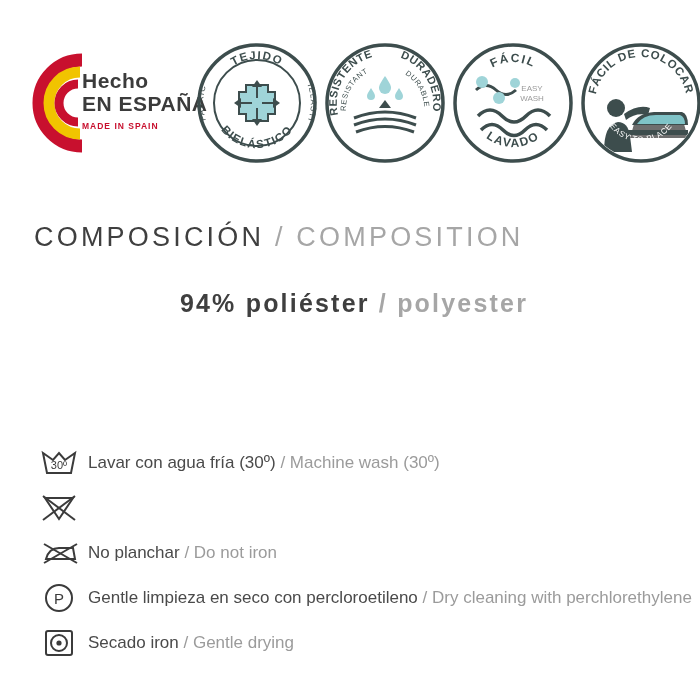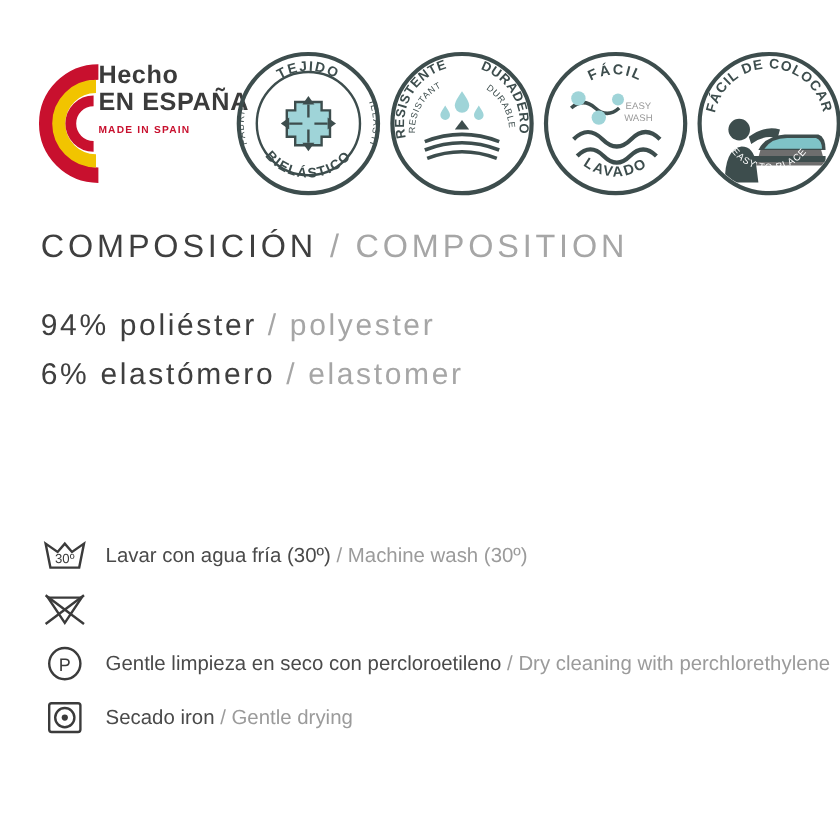--- a/index.html
+++ b/index.html
@@ -37,21 +37,21 @@
   
   .made-in-spain {
     width: 160px;
     flex: 0 0 160px;
     height: 122px;
     position: relative;
   }
   .mis-text {
     position: absolute;
     left: 52px;
-    top: 10px;
+    top: 28px;
     line-height: 1.0;
   }
   .mis-l1, .mis-l2 {
     font-size: 21px;
     font-weight: bold;
     letter-spacing: 0.5px;
     color: #3b3b3b;
     white-space: nowrap;
   }
   .mis-l2 { margin-top: 2px; }
@@ -63,37 +63,38 @@
     color: #c8102e;
     white-space: nowrap;
   }
 
   svg { display: block; }
 
   
   .composition {
     position: absolute;
     left: 34px;
-    top: 190px;
+    top: 222px;
     width: 640px;
   }
   .comp-title {
     font-size: 27px;
     letter-spacing: 3.2px;
     font-weight: 400;
     color: #3f3f3f;
     white-space: nowrap;
   }
   .comp-title .light { color: #a6a6a6; }
   .comp-line {
     font-size: 25px;
     letter-spacing: 2.2px;
-    font-weight: 400;
+    font-weight: 700;
     color: #3f3f3f;
     white-space: nowrap;
+    text-align: center;
   }
   .comp-line .light { color: #a6a6a6; }
   #comp-line-1 { margin-top: 36px; }
   #comp-line-2 { margin-top: 12px; }
 
   
   .care {
     position: absolute;
     left: 34px;
     top: 440px;
@@ -102,21 +103,21 @@
   .care-row {
     display: flex;
     align-items: center;
     height: 45px;
   }
   .care-icon {
     width: 54px;
     flex: 0 0 54px;
     display: flex;
     align-items: center;
-    justify-content: flex-start;
+    justify-content: center;
   }
   .care-text {
     font-size: 17px;
     color: #4a4a4a;
     white-space: nowrap;
   }
   .care-text .light { color: #9b9b9b; }
 </style>
 </head>
 <body>
@@ -268,23 +269,20 @@
   </div>
 </div>
 
 <div class="composition">
   <div class="comp-title">
     <span>COMPOSICIÓN</span><span class="light"> / </span><span class="light">COMPOSITION</span>
   </div>
   <div class="comp-line" id="comp-line-1">
     <span>94% poliéster</span><span class="light"> / </span><span class="light">polyester</span>
   </div>
-  <div class="comp-line" id="comp-line-2">
-    <span>6% elastómero</span><span class="light"> / </span><span class="light">elastomer</span>
-  </div>
 </div>
 
 <div class="care">
 
   <div class="care-row">
     <div class="care-icon">
       <svg width="44" height="32" viewBox="0 0 44 32">
         <path d="M 4 6 L 8 26 h 24 l 4 -20 l -10 7 l -6 -7 l -6 7 z" fill="none" stroke="#3b3b3b" stroke-width="2"></path>
         <text x="20" y="22" font-size="11" font-family="Liberation Sans, sans-serif" fill="#3b3b3b" text-anchor="middle">30º</text>
       </svg>
@@ -297,20 +295,32 @@
   <div class="care-row">
     <div class="care-icon">
       <svg width="44" height="32" viewBox="0 0 44 32">
         <path d="M 6 6 L 34 6 L 20 27 Z" fill="none" stroke="#3b3b3b" stroke-width="2"></path>
         <line x1="4" y1="4" x2="36" y2="28" stroke="#3b3b3b" stroke-width="2"></line>
         <line x1="36" y1="4" x2="4" y2="28" stroke="#3b3b3b" stroke-width="2"></line>
       </svg>
     </div>
   </div>
 
+  <div class="care-row">
+    <div class="care-icon">
+      <svg width="44" height="32" viewBox="0 0 44 32">
+        <path d="M 7 22 q 3 -11 13 -11 h 14 l 2 11 z" fill="none" stroke="#3b3b3b" stroke-width="2"></path>
+        <line x1="5" y1="7" x2="38" y2="26" stroke="#3b3b3b" stroke-width="2"></line>
+        <line x1="38" y1="7" x2="5" y2="26" stroke="#3b3b3b" stroke-width="2"></line>
+      </svg>
+    </div>
+    <div class="care-text">
+      <span>No planchar</span><span class="light"> / </span><span class="light">Do not iron</span>
+    </div>
+  </div>
 
   <div class="care-row">
     <div class="care-icon">
       <svg width="44" height="34" viewBox="0 0 44 34">
         <circle cx="20" cy="17" r="13" fill="none" stroke="#3b3b3b" stroke-width="2"></circle>
         <text x="20" y="23" font-size="15" font-family="Liberation Sans, sans-serif" fill="#3b3b3b" text-anchor="middle">P</text>
       </svg>
     </div>
     <div class="care-text">
       <span>Gentle limpieza en seco con percloroetileno</span><span class="light"> / </span><span class="light">Dry cleaning with perchlorethylene</span>

